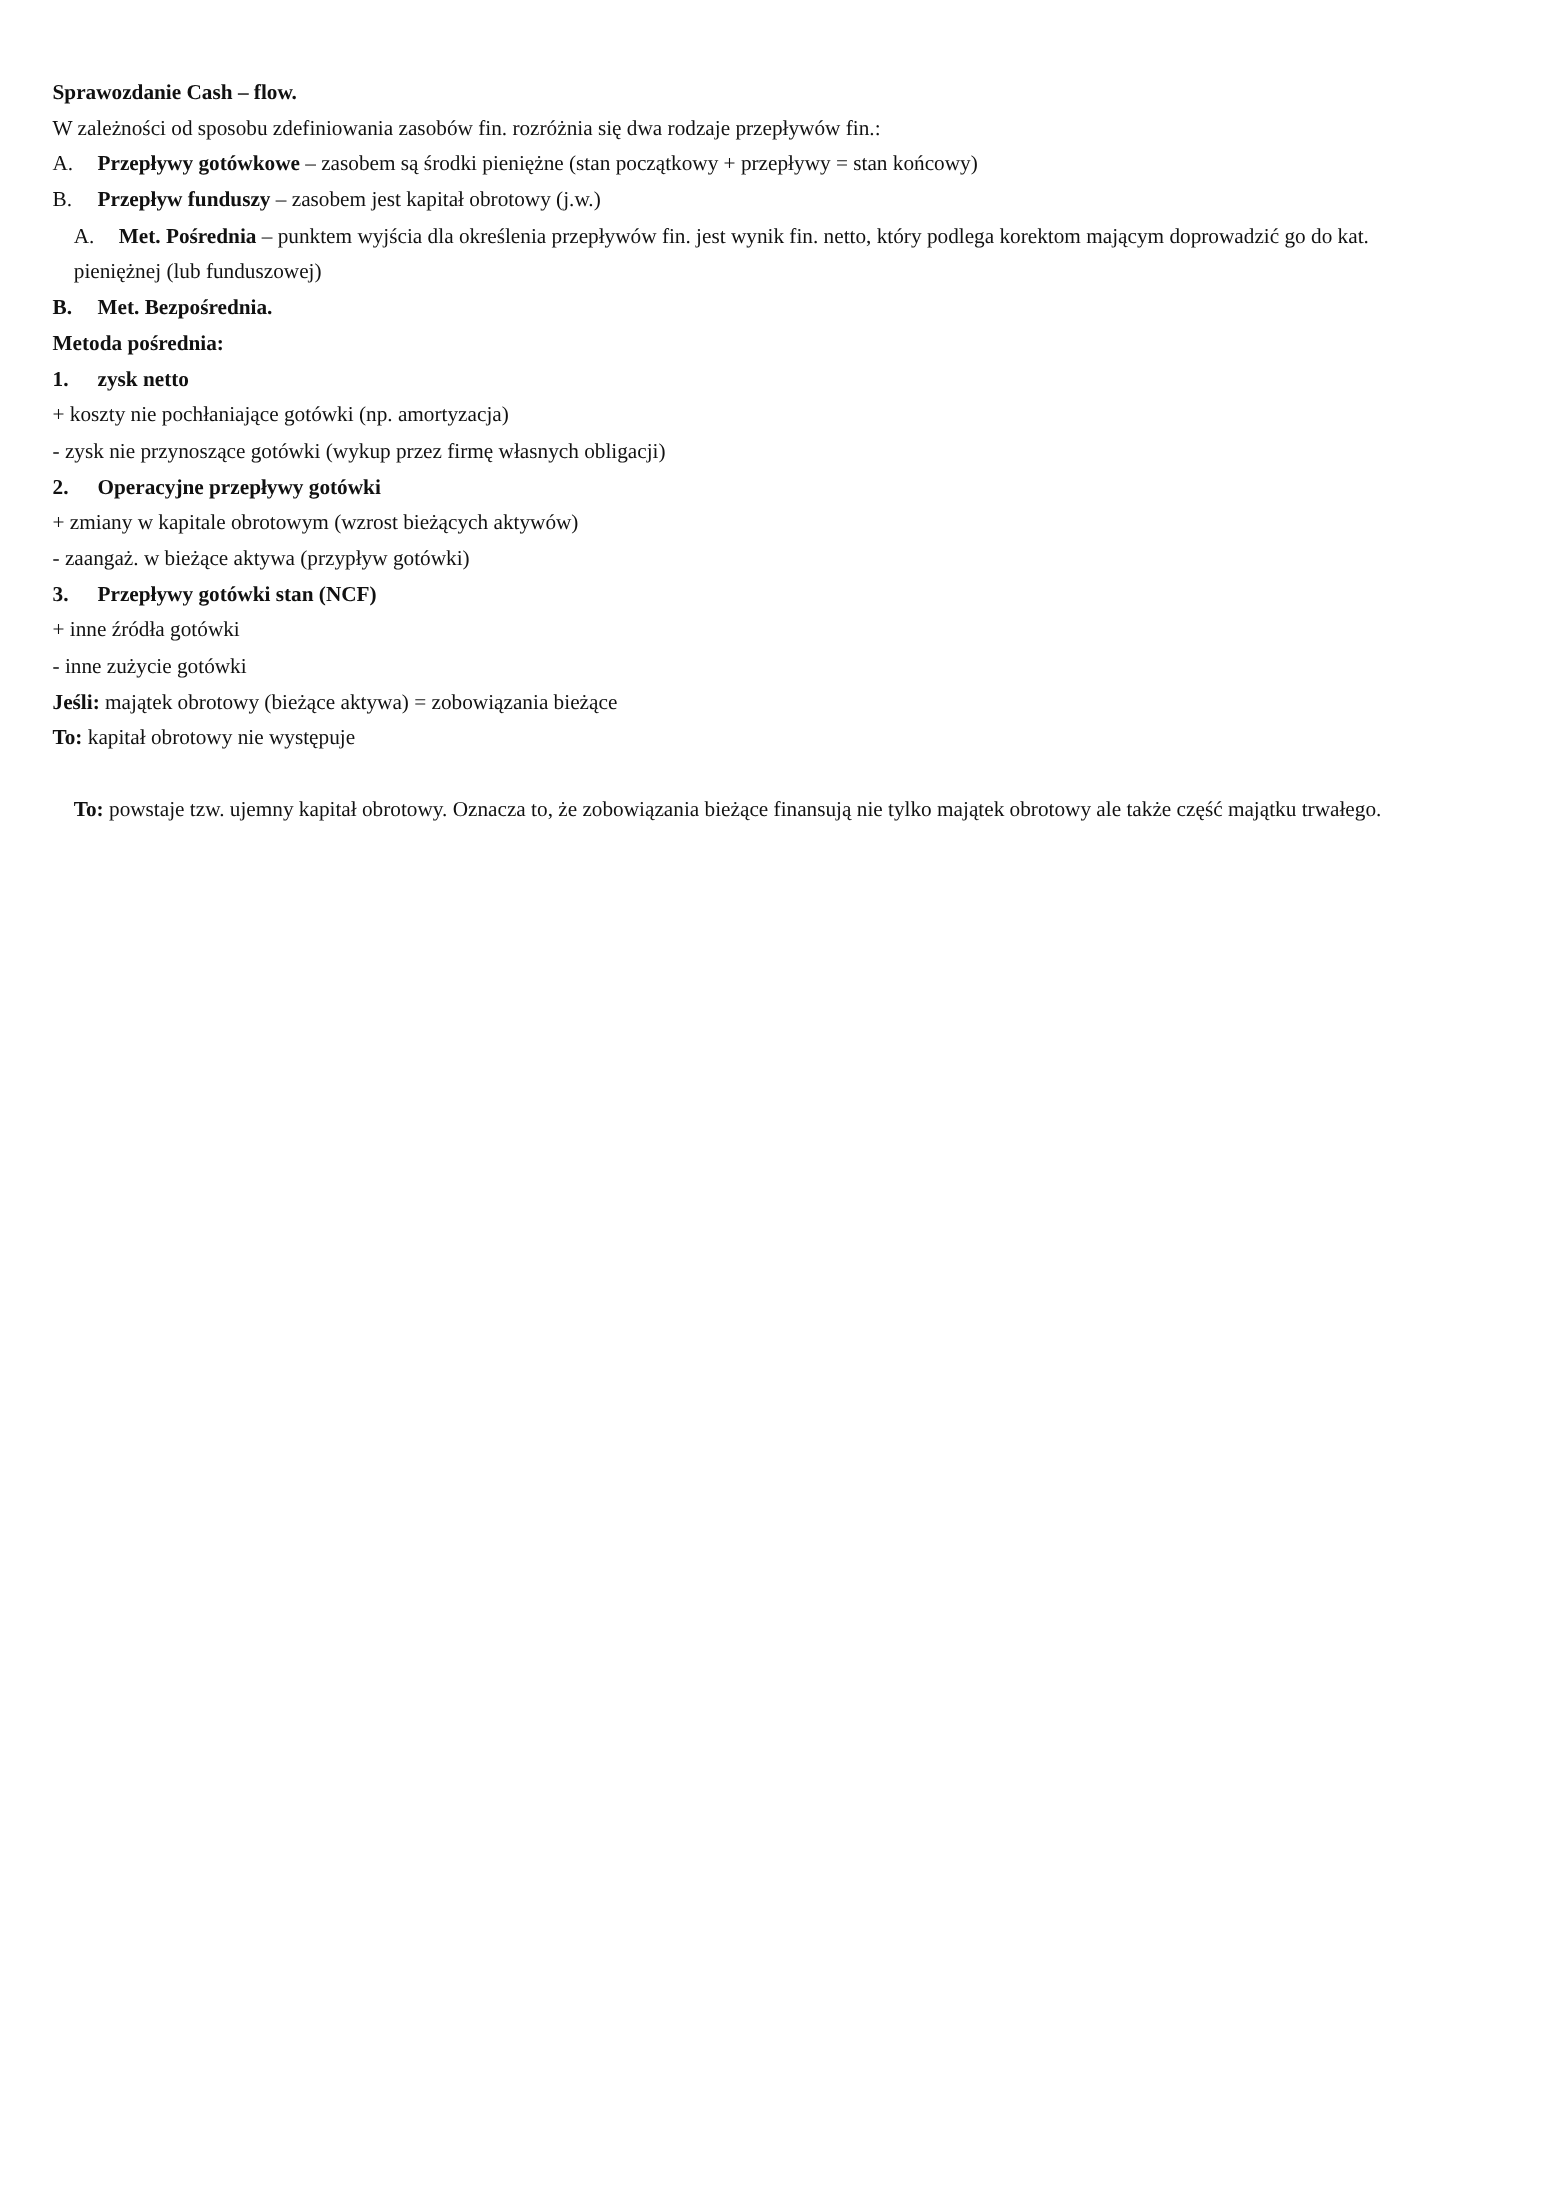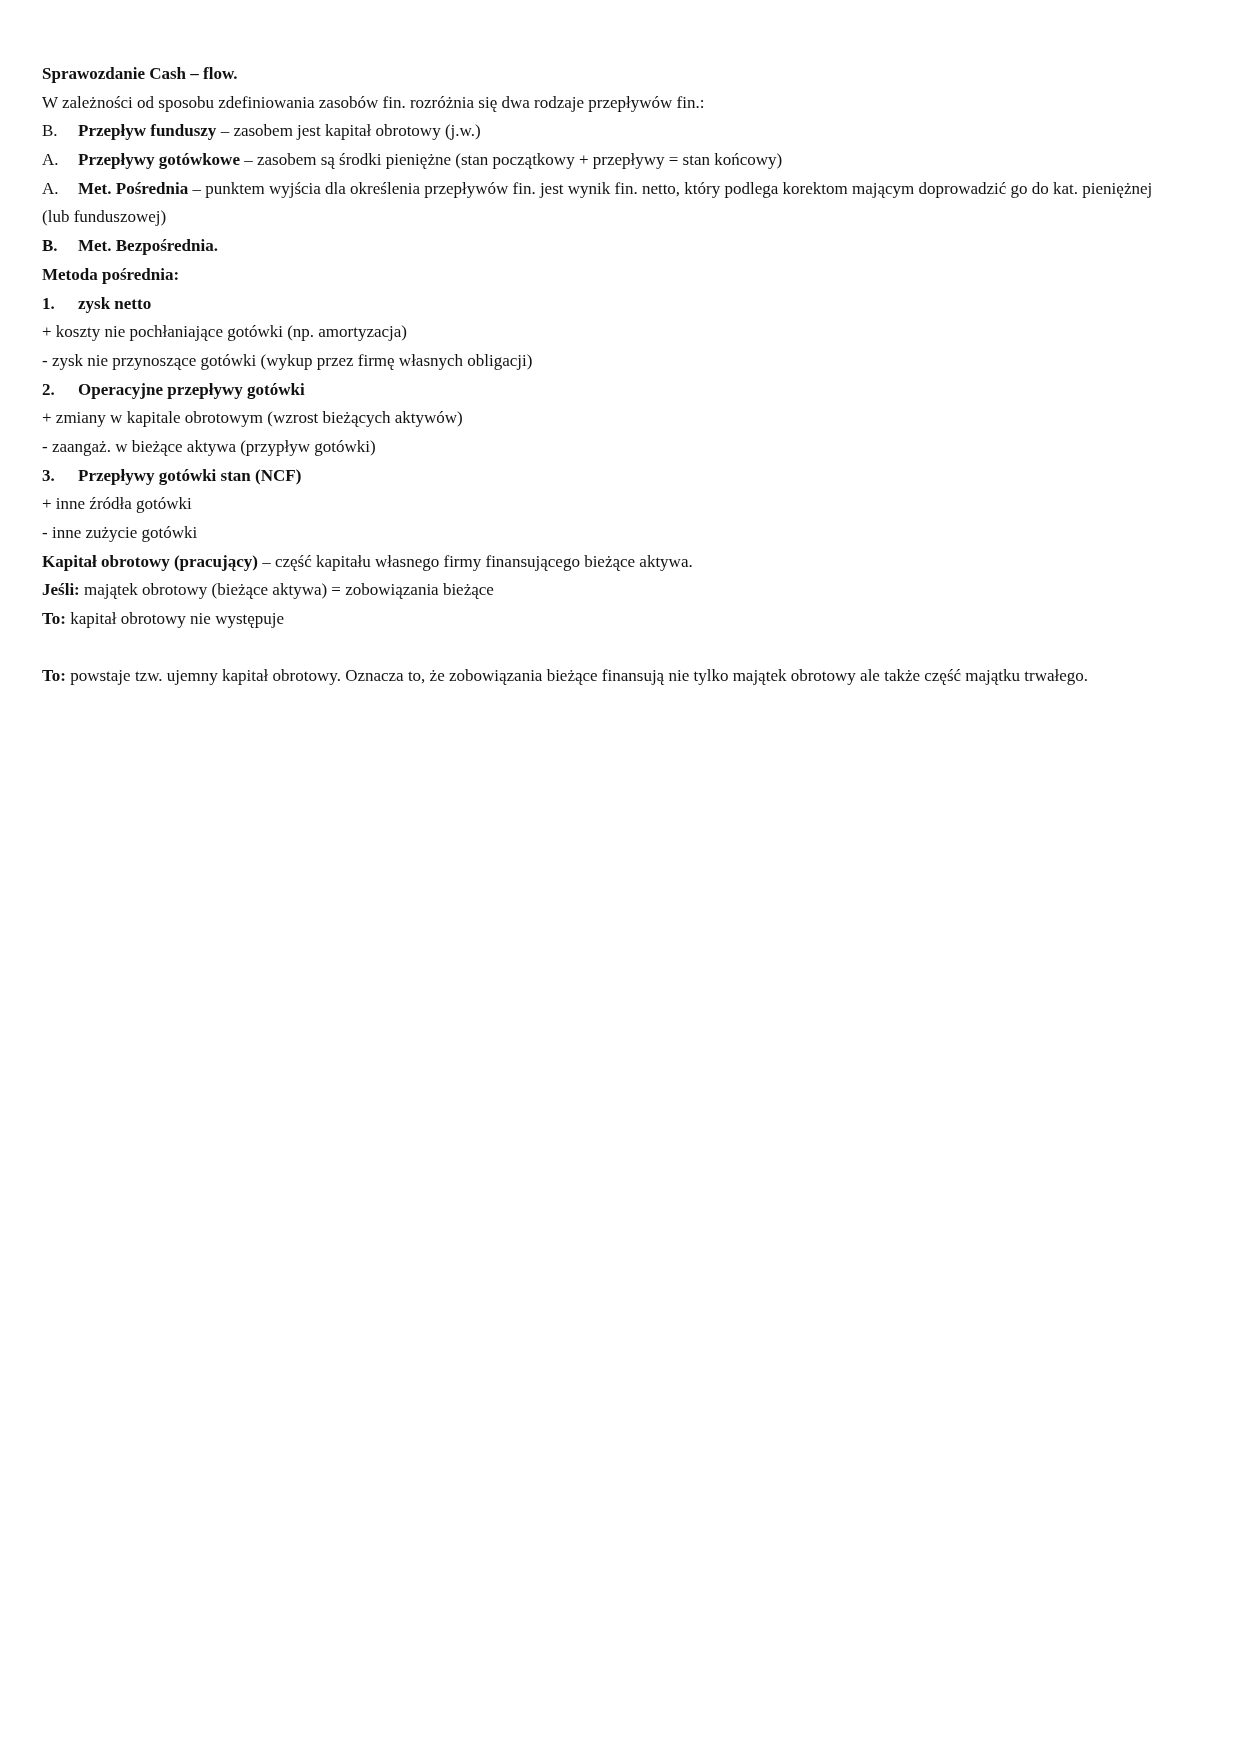--- a/index.html
+++ b/index.html
@@ -23,41 +23,42 @@
       font-size: 17px;
       line-height: 28.7px;
     }
     .line {
       white-space: nowrap;
       height: 28.7px;
     }
     .line.wrap {
       white-space: normal;
       height: auto;
+      margin-left: 17px;
     }
     .b { font-weight: bold; }
     .marker {
       display: inline-block;
       width: 36px;
     }
     .blank { height: 28.7px; }
   </style>
 </head>
 <body>
 
 <div class="page">
 
   <div class="line b">Sprawozdanie Cash – flow.</div>
   <div class="line">W zależności od sposobu zdefiniowania zasobów fin. rozróżnia się dwa rodzaje przepływów fin.:</div>
 
   <div class="line">
-    <span class="marker">B.</span><span class="b">Przepływ funduszy</span><span> – zasobem jest kapitał obrotowy (j.w.)</span>
+    <span class="marker">A.</span><span class="b">Przepływy gotówkowe</span><span> – zasobem są środki pieniężne (stan początkowy + przepływy = stan końcowy)</span>
   </div>
   <div class="line">
-    <span class="marker">A.</span><span class="b">Przepływy gotówkowe</span><span> – zasobem są środki pieniężne (stan początkowy + przepływy = stan końcowy)</span>
+    <span class="marker">B.</span><span class="b">Przepływ funduszy</span><span> – zasobem jest kapitał obrotowy (j.w.)</span>
   </div>
 
 
   <div class="line wrap">
     <span class="marker">A.</span><span class="b">Met. Pośrednia</span><span> – punktem wyjścia dla określenia przepływów fin. jest wynik fin. netto, który podlega korektom mającym doprowadzić go do kat. pieniężnej (lub funduszowej)</span>
   </div>
   <div class="line">
     <span class="marker b">B.</span><span class="b">Met. Bezpośrednia.</span>
   </div>
 
@@ -74,23 +75,20 @@
   </div>
   <div class="line">+ zmiany w kapitale obrotowym (wzrost bieżących aktywów)</div>
   <div class="line">- zaangaż. w bieżące aktywa (przypływ gotówki)</div>
 
   <div class="line b">
     <span class="marker">3.</span><span>Przepływy gotówki stan (NCF)</span>
   </div>
   <div class="line">+ inne źródła gotówki</div>
   <div class="line">- inne zużycie gotówki</div>
 
-  <div class="line">
-    <span class="b">Kapitał obrotowy (pracujący)</span><span> – część kapitału własnego firmy finansującego bieżące aktywa.</span>
-  </div>
 
   <div class="line">
     <span class="b">Jeśli:</span><span> majątek obrotowy (bieżące aktywa) = zobowiązania bieżące</span>
   </div>
   <div class="line">
     <span class="b">To:</span><span> kapitał obrotowy nie występuje</span>
   </div>
 
   <div class="blank"></div>
 

